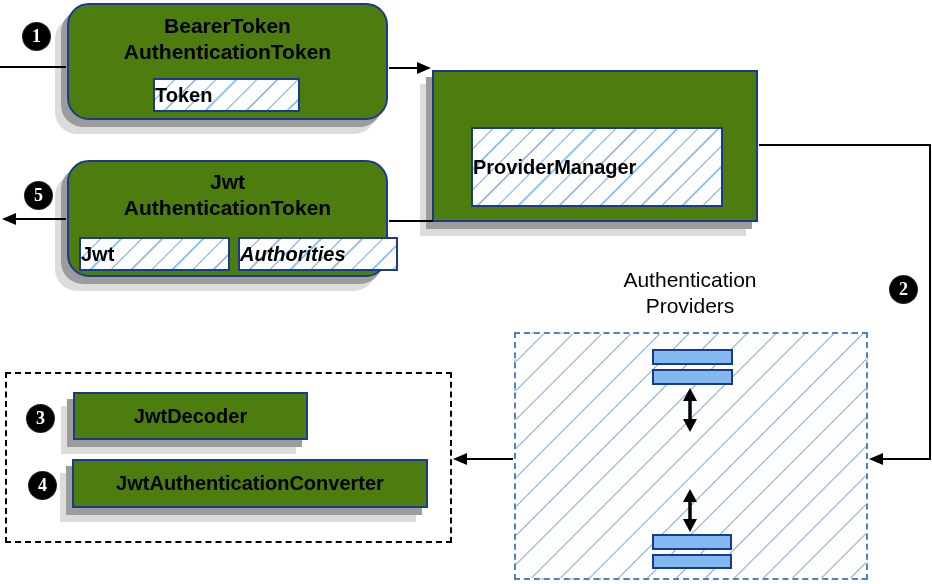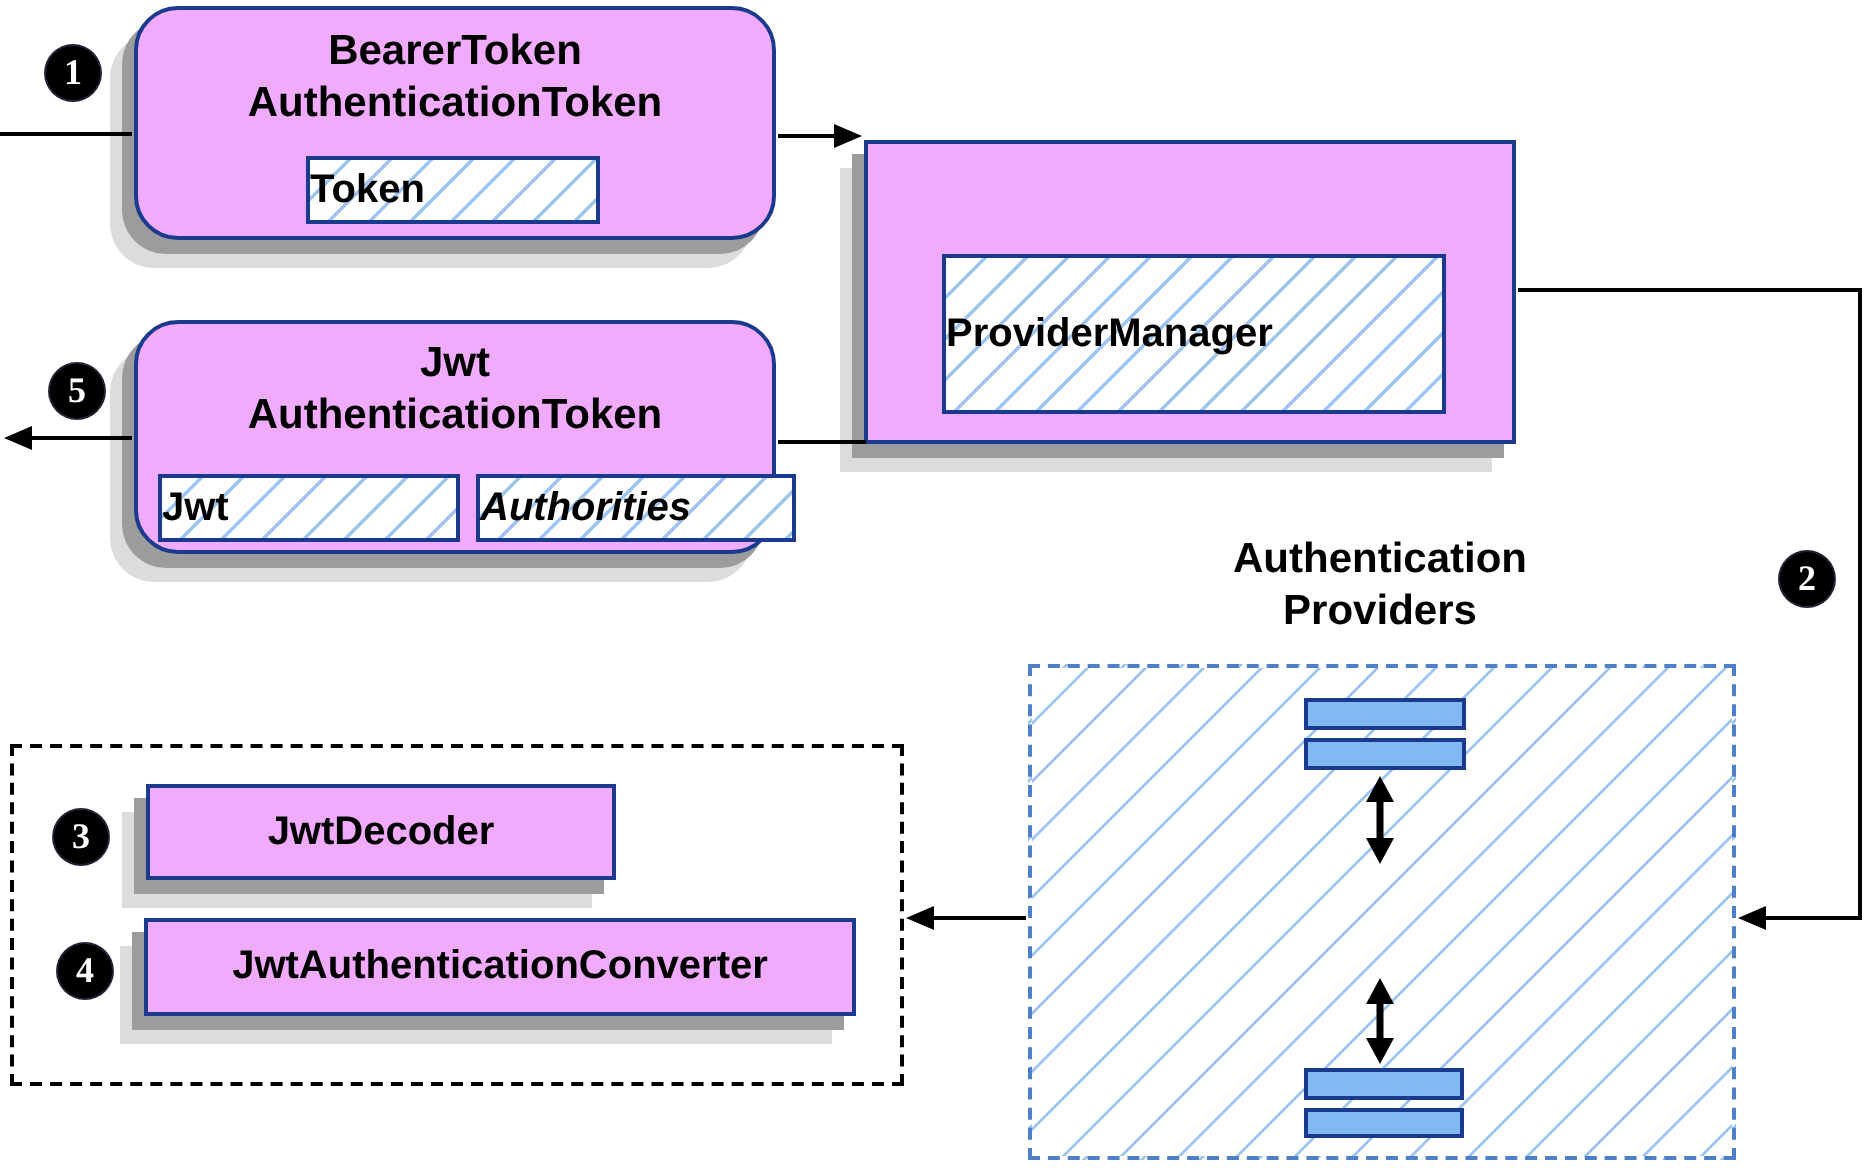--- a/index.html
+++ b/index.html
@@ -4,21 +4,21 @@
 <style>
   html,body{margin:0;padding:0;background:#fff;}
   #canvas{
     position:relative;width:932px;height:584px;background:#ffffff;
     font-family:"Liberation Sans",sans-serif;overflow:hidden;
   }
   .abs{position:absolute;box-sizing:border-box;}
 
   
   .node{
-    background:#f0abfc;border:2px solid #1a3a8f;color:#000;
+    background:#4d7c0f;border:2px solid #1a3a8f;color:#000;
     box-shadow:-6px 7px 0 #9c9c9c,-12px 14px 0 #dcdcdc;
   }
   .rounded{border-radius:22px;}
   .node-title{font-weight:bold;font-size:21px;line-height:26px;text-align:center;color:#000;}
 
   
   .hatch-fine{
     background-color:#fff;
     background-image:repeating-linear-gradient(135deg,
       rgba(0,0,0,0) 0px, rgba(0,0,0,0) 13px, #9ec6ee 13px, #9ec6ee 14.5px);
@@ -42,21 +42,21 @@
   
   .badge{
     width:27px;height:27px;border-radius:50%;background:#000;color:#fff;
     display:flex;align-items:center;justify-content:center;
     font-family:"Liberation Serif",serif;font-weight:bold;font-size:18px;
     box-shadow:0 0 0 1px #223;
   }
 
   .flex-center{display:flex;align-items:center;justify-content:center;}
   #connector-layer{position:absolute;left:0;top:0;pointer-events:none;z-index:50;}
-  .group-title{font-weight:bold;font-size:21px;line-height:26px;text-align:center;color:#000;}
+  .group-title{font-weight:normal;font-size:21px;line-height:26px;text-align:center;color:#000;}
 </style>
 </head>
 <body>
 
 <div id="canvas">
 
   <div class="abs node rounded" style="left:67px;top:3px;width:321px;height:117px;">
     <div class="node-title" style="margin-top:8px;">
       <div>BearerToken</div>
       <div>AuthenticationToken</div>

